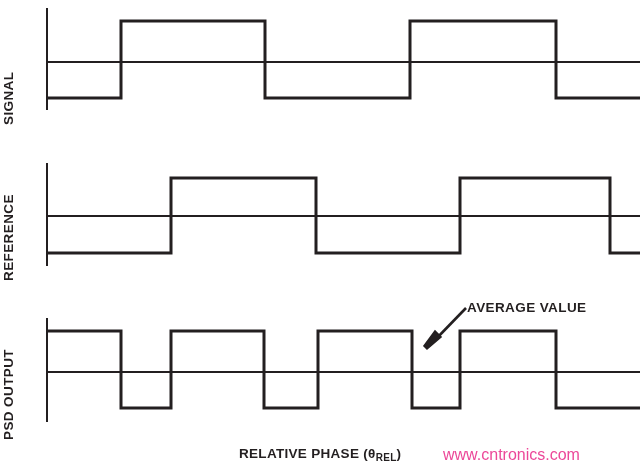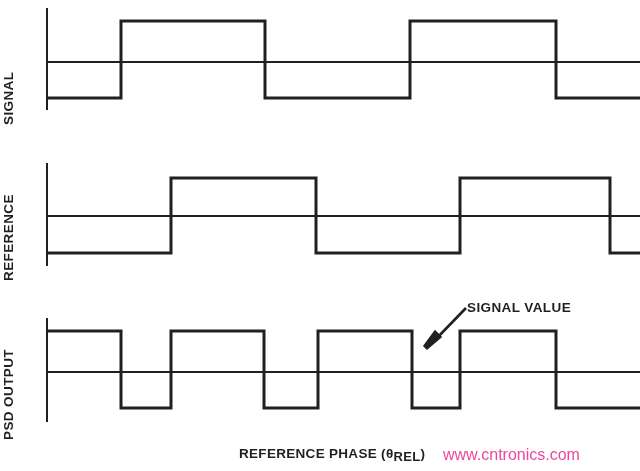--- a/index.html
+++ b/index.html
@@ -55,21 +55,21 @@
     position: absolute;
     left: 239px;
     top: 446px;
     font-size: 13.5px;
     font-weight: bold;
     letter-spacing: 0.3px;
     white-space: nowrap;
     color: #231f20;
   }
   #x-axis-title sub {
-    font-size: 13px;
+    font-size: 10px;
     font-weight: bold;
     vertical-align: baseline;
     position: relative;
     top: 3px;
     text-align: right;
   }
   #watermark {
     position: absolute;
     left: 443px;
     top: 446px;
@@ -108,19 +108,19 @@
       </g>
     </g>
   </svg>
 
   <div class="axis-label" id="label-signal">SIGNAL</div>
 
   <div class="axis-label" id="label-reference">REFERENCE</div>
 
   <div class="axis-label" id="label-psd">PSD OUTPUT</div>
 
-  <div id="annotation-average">SIGNAL VALUE</div>
+  <div id="annotation-average">AVERAGE VALUE</div>
 
-  <div id="x-axis-title"><span>REFERENCE PHASE (</span><span>θ</span><sub>REL</sub><span>)</span></div>
+  <div id="x-axis-title"><span>RELATIVE PHASE (</span><span>θ</span><sub>REL</sub><span>)</span></div>
 
   <div id="watermark">www.cntronics.com</div>
 
 </div>
 
 </body></html>

